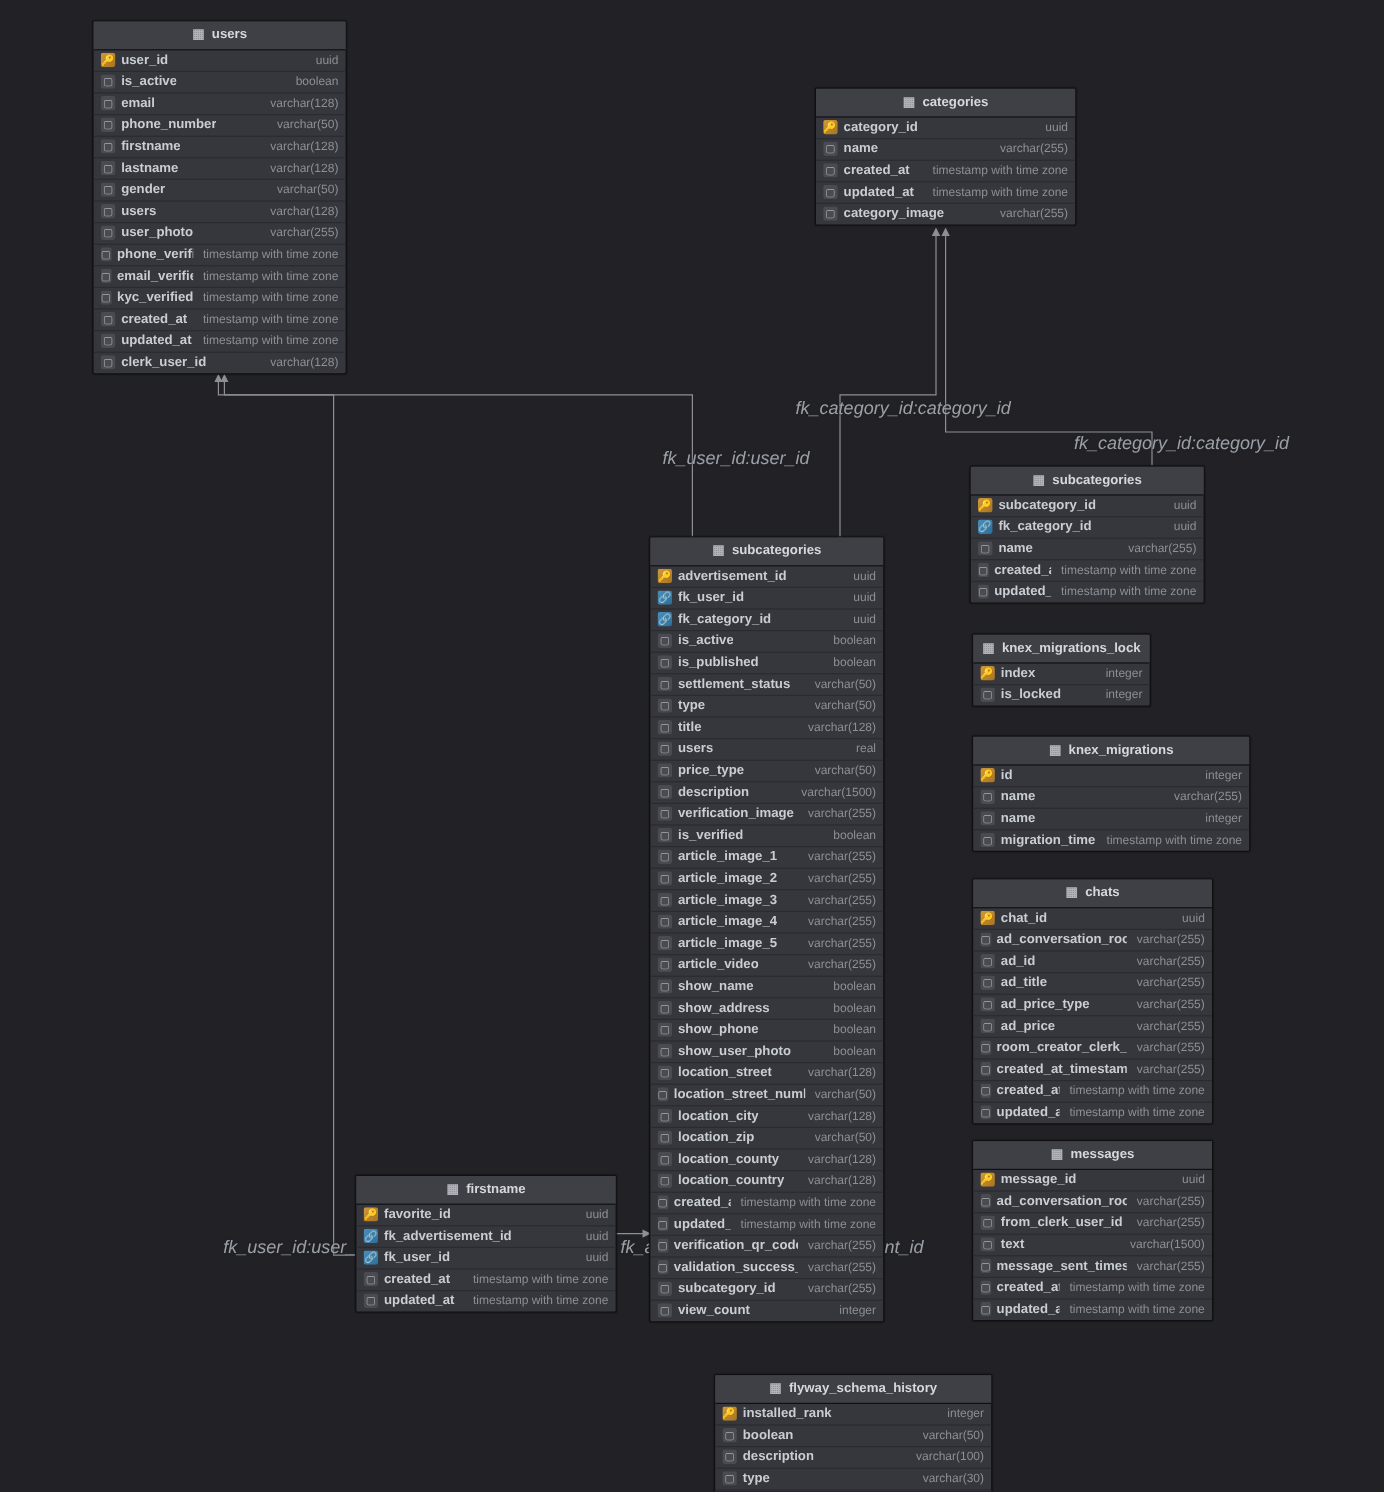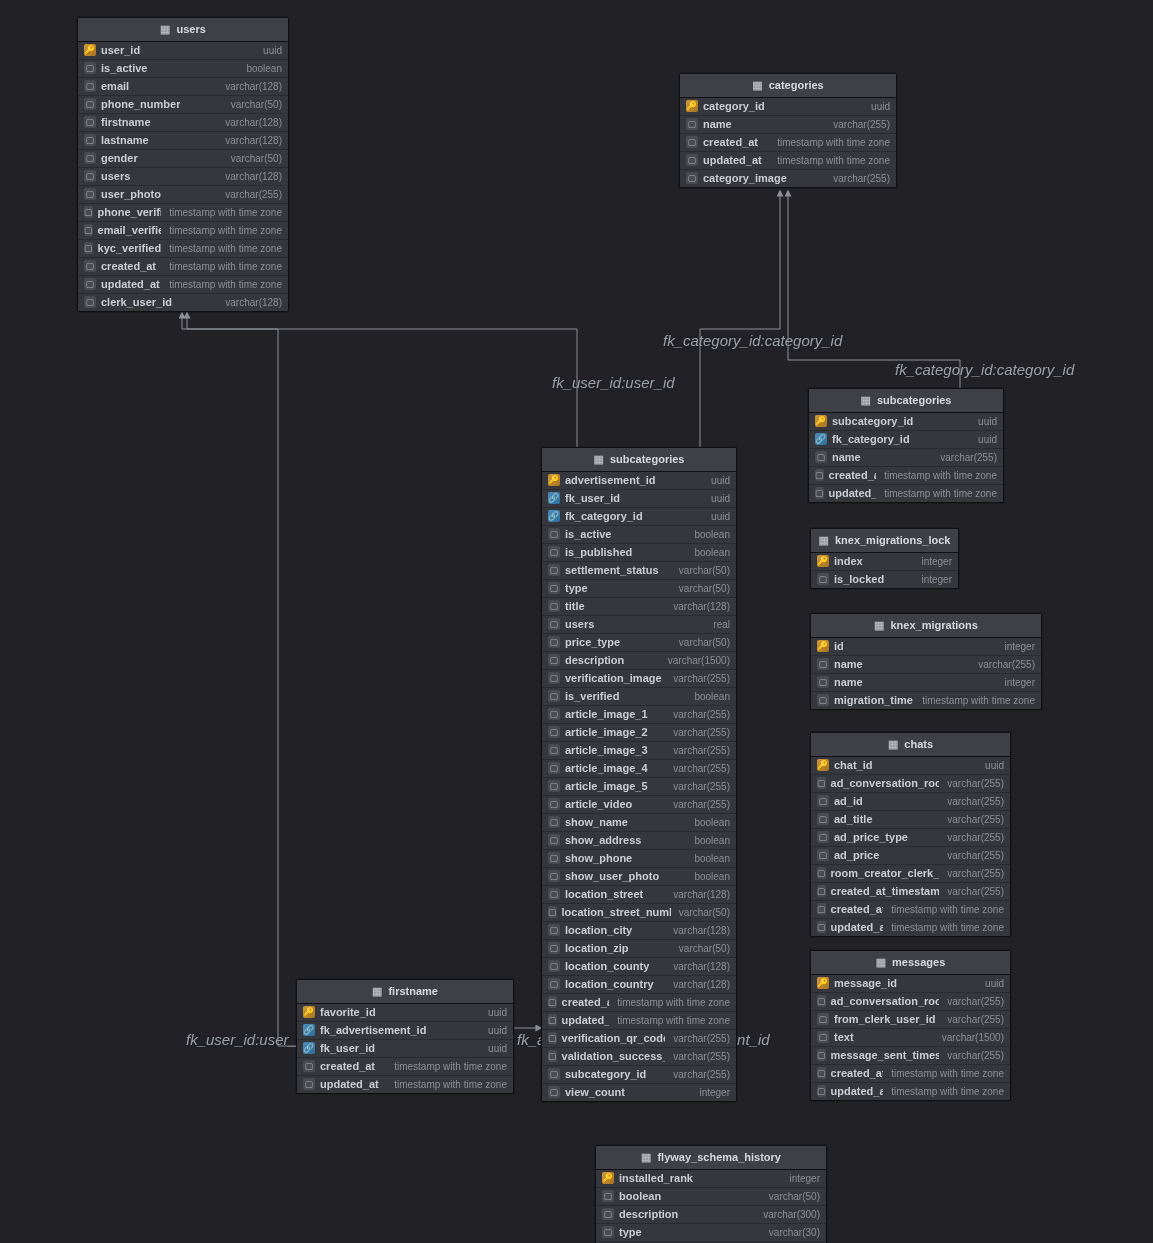--- a/index.html
+++ b/index.html
@@ -746,21 +746,21 @@
             <span class="ico ico-col">▢</span>
             <span class="colname">boolean</span>
           </span>
           <span class="coltype">varchar(50)</span>
         </div>
         <div class="row">
           <span class="left">
             <span class="ico ico-col">▢</span>
             <span class="colname">description</span>
           </span>
-          <span class="coltype">varchar(300)</span>
+          <span class="coltype">varchar(100)</span>
         </div>
         <div class="row">
           <span class="left">
             <span class="ico ico-col">▢</span>
             <span class="colname">type</span>
           </span>
           <span class="coltype">varchar(30)</span>
         </div>
         <div class="row"></div>
       </div>

